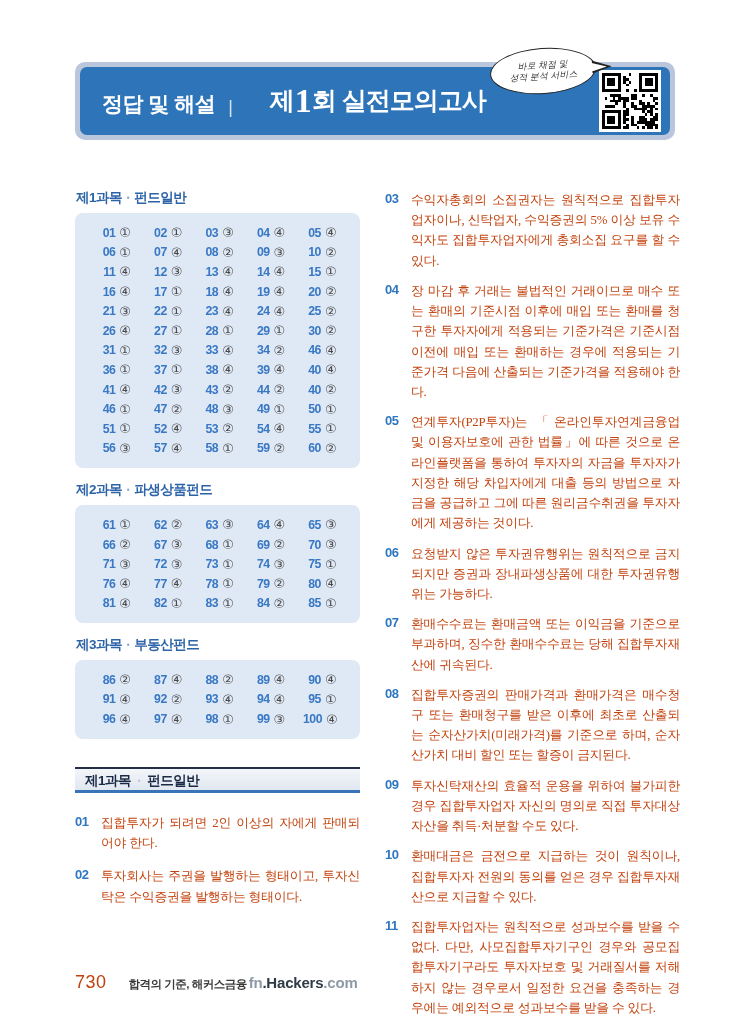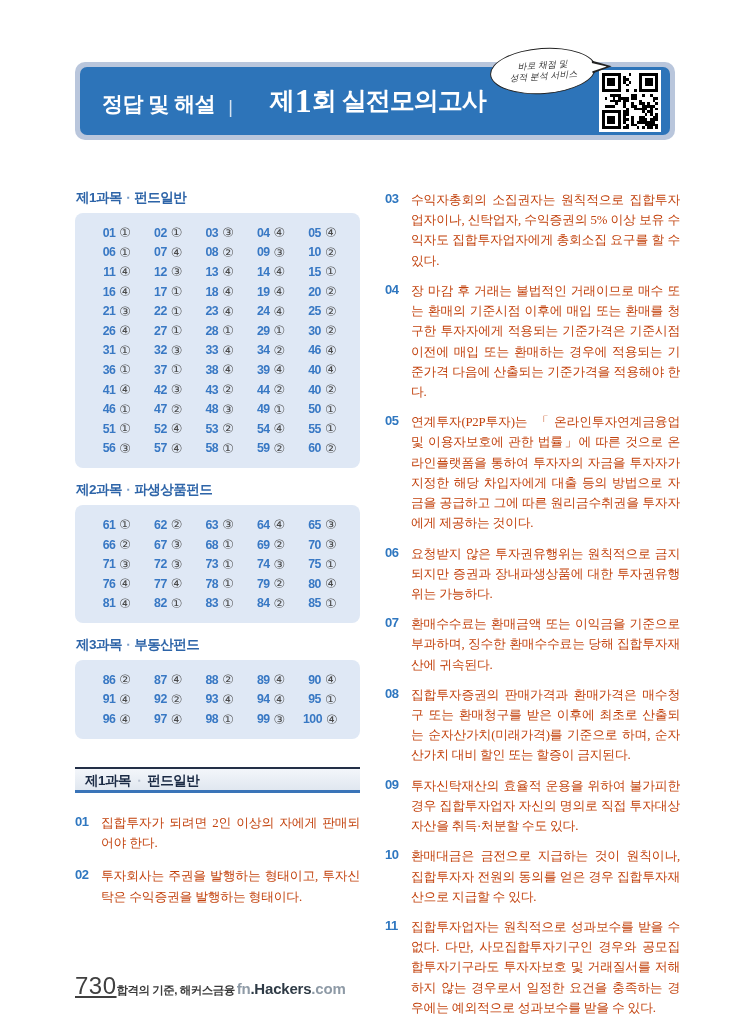--- a/index.html
+++ b/index.html
@@ -99,22 +99,22 @@
   }
   #left-items .exp:first-child { margin-top:20px; }
   #left-items .exp { margin-bottom:13px; }
   .col-right .exp { margin-bottom:10px; }
 
   
   .footer {
     position:absolute; left:75px; top:972px; width:605px;
     display:flex; align-items:baseline;
   }
-  .pnum { color:#404040; font-size:24px; letter-spacing:0.5px;text-decoration:underline; }
-  .tag  { font-size:11.5px; font-weight:bold; color:#3a3a3a; letter-spacing:-0.5px; }
+  .pnum { color:#c2410c; font-size:18px; letter-spacing:0.5px; }
+  .tag  { font-size:11.5px; font-weight:bold; color:#3a3a3a; margin-left:22px; letter-spacing:-0.5px; }
   .site { margin-left:2px; font-size:15px; font-weight:bold; letter-spacing:-0.2px; }
   .site .g { color:#8e9aa6; }
   .site .d { color:#2f3b46; }
 </style>
 </head>
 <body>
 
 <div class="page">
 
   <div class="header">

